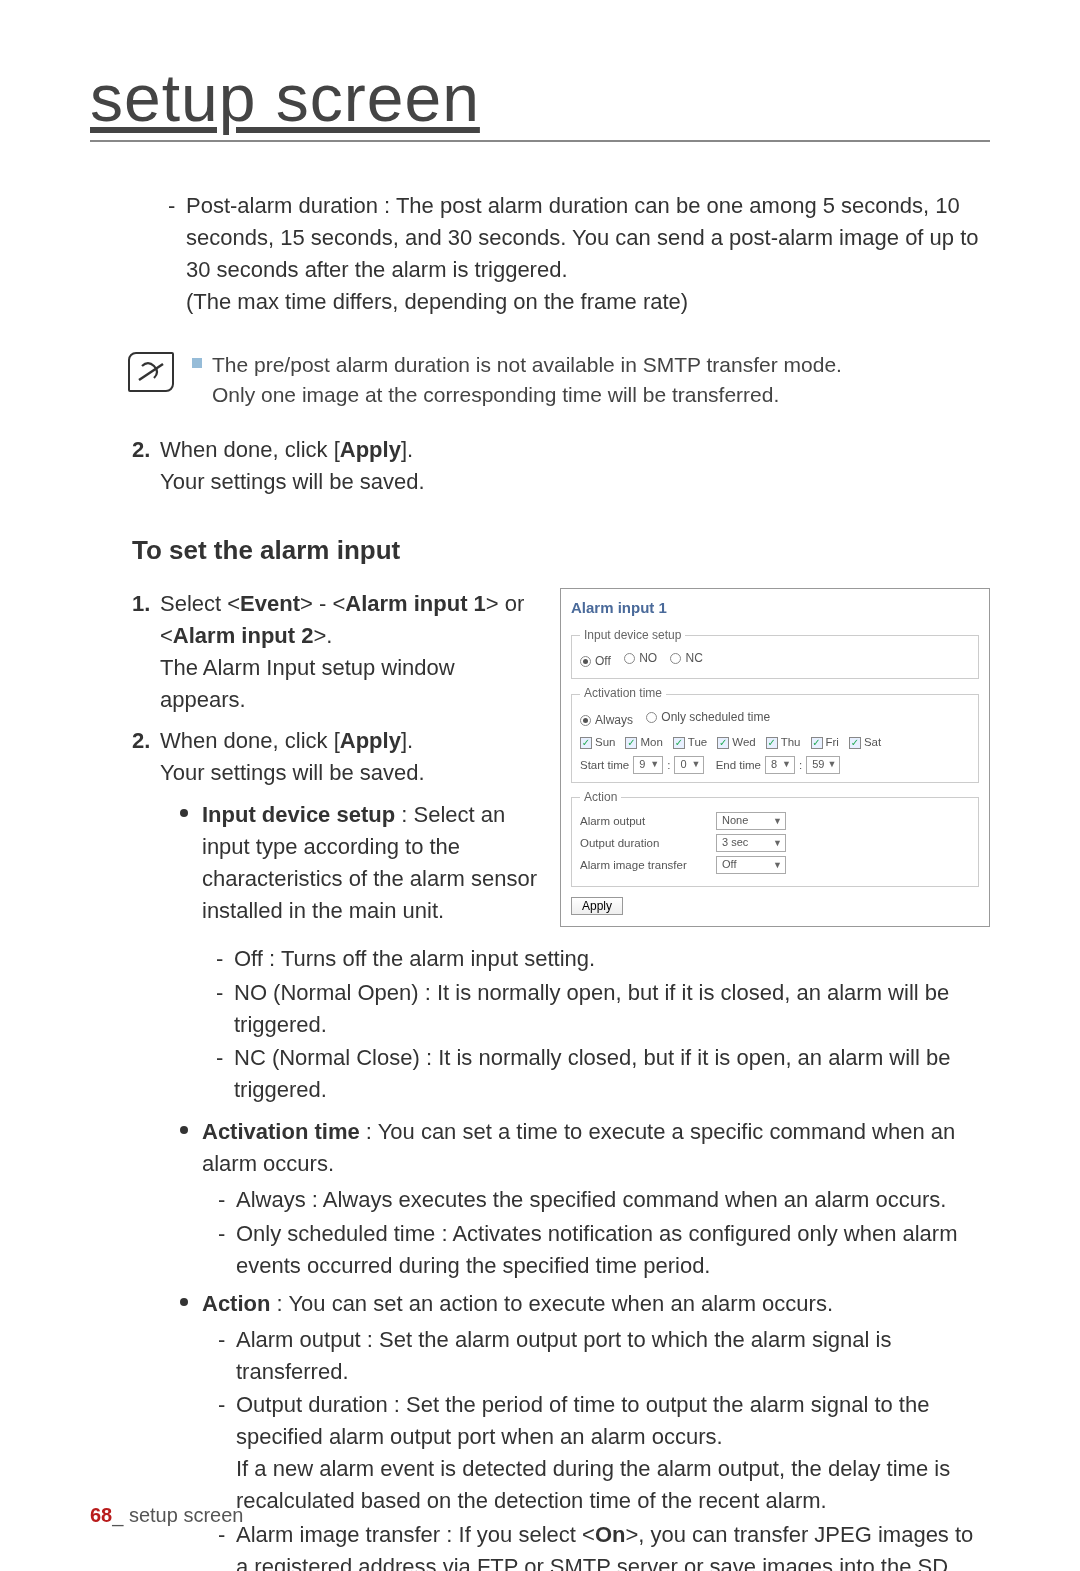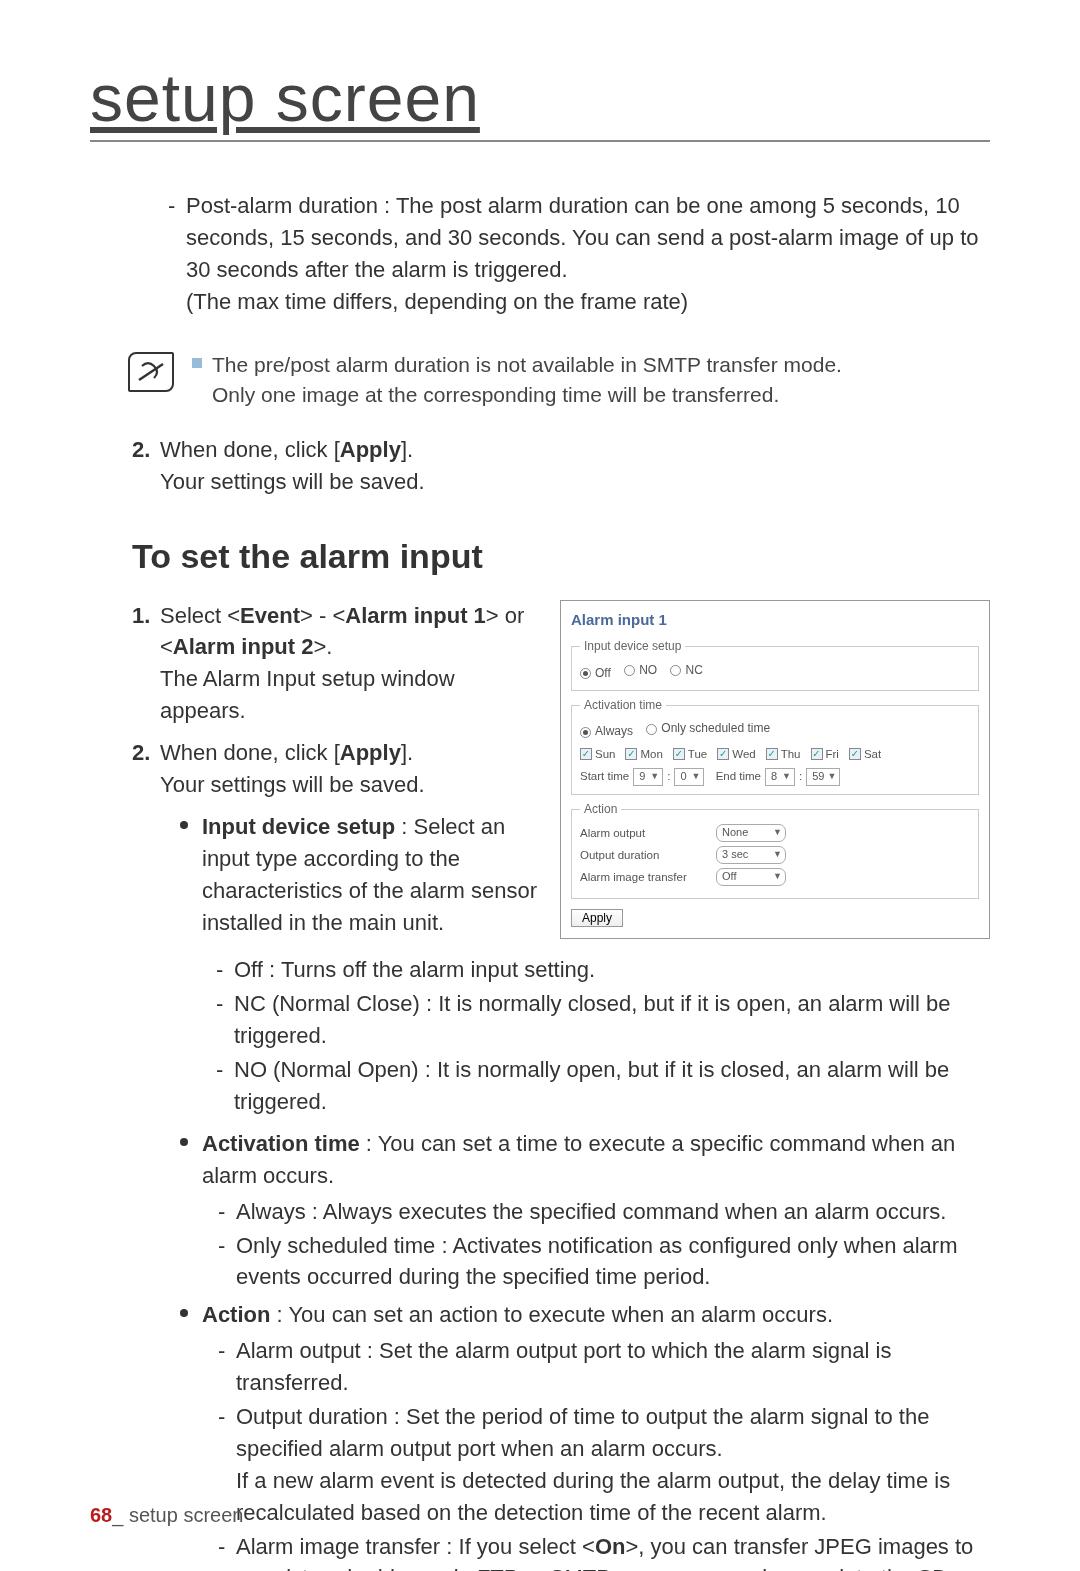--- a/index.html
+++ b/index.html
@@ -60,21 +60,21 @@
     margin-top:2px;
   }
   .note-icon svg { width: 30px; height: 24px; }
   .note-body { flex: 1; }
   .note-body .bullet { display: flex; gap: 10px; }
   .note-body .sq { width:10px; height:10px; background:#6aa0c8; margin-top:8px; flex-shrink:0; opacity:.7; }
   .step-list { list-style: none; margin-left: 42px; }
   .step-list > li { position: relative; padding-left: 28px; margin-bottom: 10px; }
   .step-list > li .num { position: absolute; left: 0; font-weight: bold; }
   .h2 {
-    font-size: 34px;
+    font-size: 26px;
     font-weight: bold;
     margin: 34px 0 18px 42px;
   }
   .two-col {
     display: flex;
     gap: 20px;
     align-items: flex-start;
   }
   .two-col .left { flex: 1 1 430px; }
   .two-col .right { flex: 0 0 430px; }
@@ -115,21 +115,21 @@
   .ui-check { display:inline-flex; align-items:center; gap:3px; margin-right:6px; font-size:11.5px;}
   .ui-check .box { width:12px; height:12px; border:1px solid #888; background:#e8f0ff; display:inline-flex; align-items:center; justify-content:center; font-size:10px; color:#2a5; line-height:1;}
   .ui-row { margin-top:5px; display:flex; align-items:center; gap:4px; font-size:11.5px; }
   .ui-select {
     display:inline-flex; align-items:center; justify-content:space-between;
     border:1px solid #aaa; background:#fff; height:18px; padding:0 3px 0 5px; min-width:30px; font-size:11px;
   }
   .ui-select .caret { font-size:9px; color:#666; margin-left:3px;}
   .ui-action-row { display:flex; align-items:center; gap:6px; margin-bottom:4px; font-size:11.5px;}
   .ui-action-row .lbl { width:130px; text-align:left; }
-  .ui-action-row .ui-select { min-width:70px;border-radius:7px; }
+  .ui-action-row .ui-select { min-width:70px; }
   .ui-apply {
     border:1px solid #999; background:linear-gradient(#fff,#eee); font-size:12px; padding:1px 10px; cursor:pointer;
     margin-top:4px;
   }
   .footer {
     position: absolute;
     left: 90px;
     bottom: 44px;
     font-size: 20px;
     color: #555;
@@ -311,22 +311,22 @@
             </div>
           </fieldset>
           <button class="ui-apply">Apply</button>
         </div>
       </div>
     </div>
 
     <div style="margin-left:110px; margin-top:6px;">
       <ul class="sub-dash">
         <li>Off : Turns off the alarm input setting.</li>
+        <li>NO (Normal Open) : It is normally open, but if it is closed, an alarm will be triggered.</li>
         <li>NC (Normal Close) : It is normally closed, but if it is open, an alarm will be triggered.</li>
-        <li>NO (Normal Open) : It is normally open, but if it is closed, an alarm will be triggered.</li>
       </ul>
     </div>
 
     <ul class="disc-list" style="margin-left:90px; margin-top:10px;">
       <li>
         <b>Activation time</b><span> : You can set a time to execute a specific command when an alarm occurs.</span>
         <ul class="sub-dash">
           <li>Always : Always executes the specified command when an alarm occurs.</li>
           <li>Only scheduled time : Activates notification as configured only when alarm events occurred during the specified time period.</li>
         </ul>

